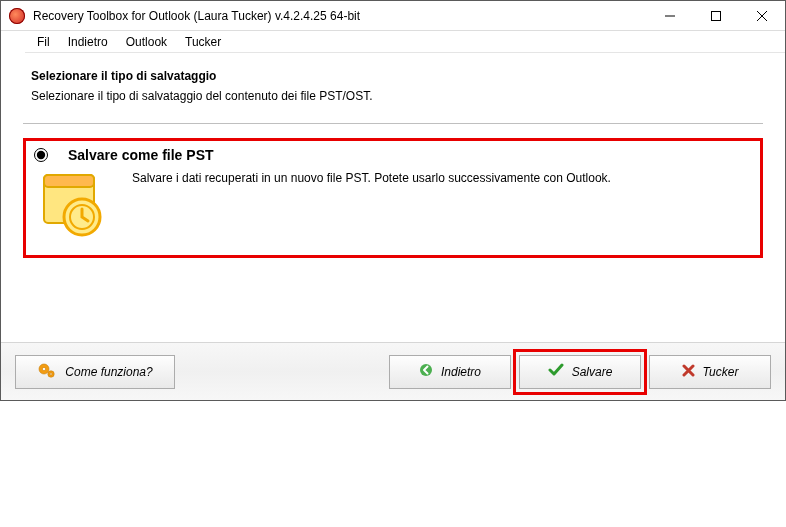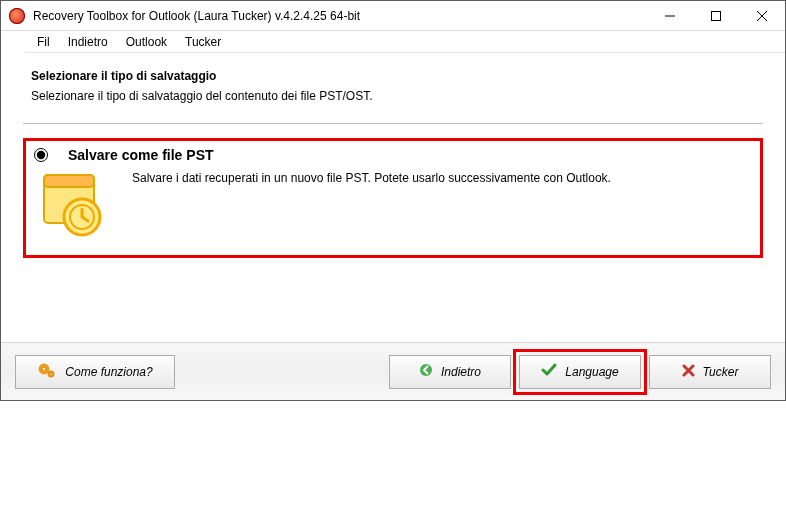--- a/index.html
+++ b/index.html
@@ -120,21 +120,21 @@
           </svg>
       </span>
       <span>Indietro</span>
     </button>
     <button class="btn primary-frame">
       <span>
         <svg width="16" height="14" viewBox="0 0 16 14">
             <path d="M2 7 L6 11 L14 2" stroke="#2e9b2e" stroke-width="3" fill="none" stroke-linecap="round" stroke-linejoin="round"></path>
           </svg>
       </span>
-      <span>Language</span>
+      <span>Salvare</span>
     </button>
     <button class="btn">
       <span>
         <svg width="13" height="13" viewBox="0 0 13 13">
             <path d="M2 2 L11 11 M11 2 L2 11" stroke="#c0392b" stroke-width="3" stroke-linecap="round"></path>
           </svg>
       </span>
       <span>Tucker</span>
     </button>
   </div>

